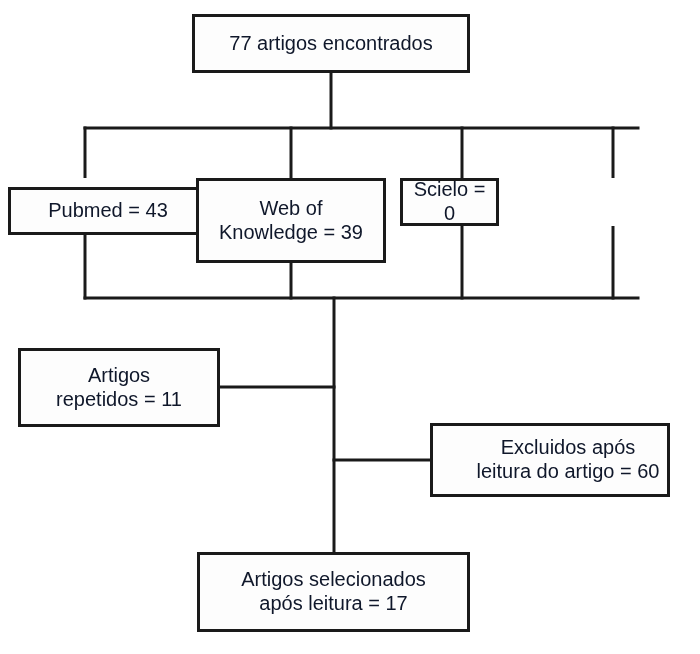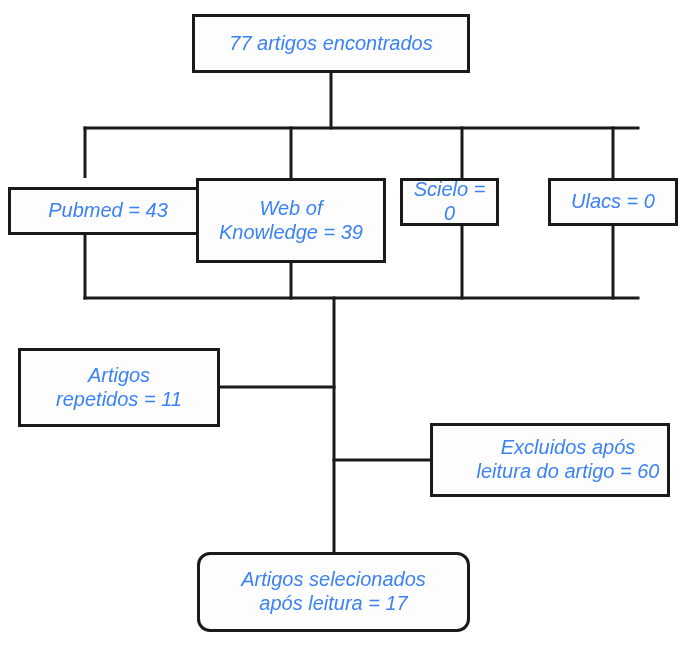--- a/index.html
+++ b/index.html
@@ -18,26 +18,25 @@
   }
   .node {
     position: absolute;
     box-sizing: border-box;
     border: 3px solid #1a1a1a;
     background: #fdfdfd;
     display: flex;
     align-items: center;
     justify-content: center;
     text-align: center;
-    color: #3b82f6;
+    color: #0f172a;
     font-size: 20px;
     line-height: 1.18;
     z-index: 3;
     padding: 2px 6px;
-    font-style: italic;
   }
   .node .label {
     white-space: pre-line;
     display: block;
   }
   svg.connectors {
     position: absolute;
     left: 0;
     top: 0;
     width: 700px;
@@ -93,32 +92,29 @@
 
   <div class="node" style="left:196px; top:178px; width:190px; height:85px;">
     <span class="label">Web of
 Knowledge = 39</span>
   </div>
 
   <div class="node" style="left:400px; top:178px; width:99px; height:48px;">
     <span class="label">Scielo = 0</span>
   </div>
 
-  <div class="node" style="left:548px; top:178px; width:130px; height:48px;">
-    <span class="label">Ulacs = 0</span>
-  </div>
 
   <div class="node" style="left:18px; top:348px; width:202px; height:79px;">
     <span class="label">Artigos
 repetidos = 11</span>
   </div>
 
   <div class="node" style="left:430px; top:423px; width:240px; height:74px;padding-left:42px;">
     <span class="label">Excluidos após
 leitura do artigo = 60</span>
   </div>
 
-  <div class="node" style="left:197px; top:552px; width:273px; height:80px;border-radius:13px;">
+  <div class="node" style="left:197px; top:552px; width:273px; height:80px;">
     <span class="label">Artigos selecionados
 após leitura = 17</span>
   </div>
 
 </div>
 
 </body></html>

